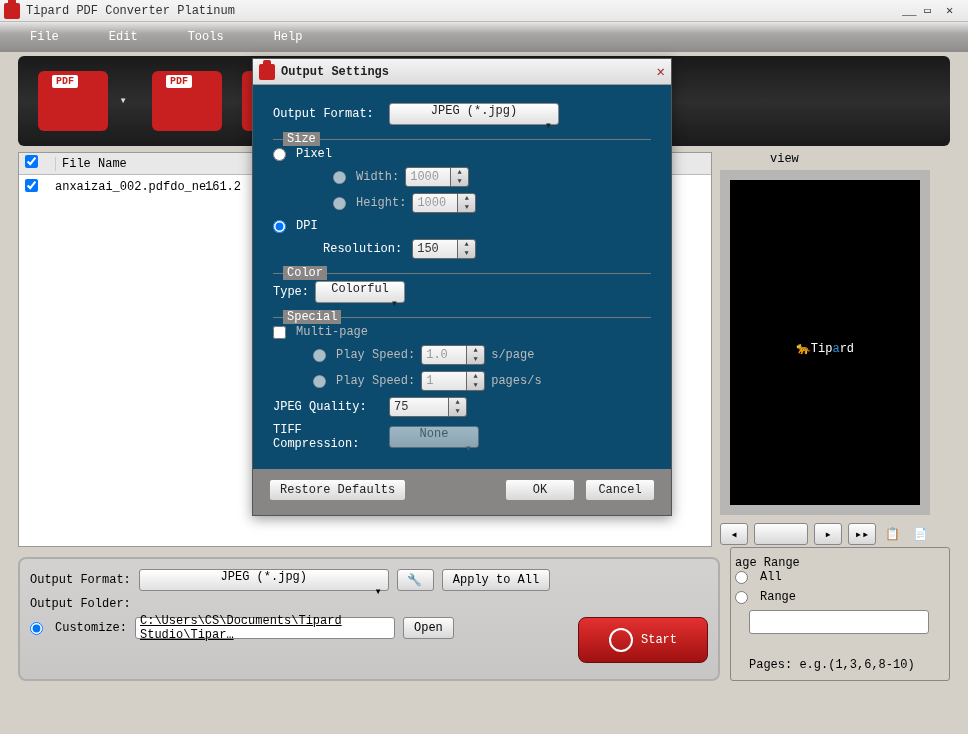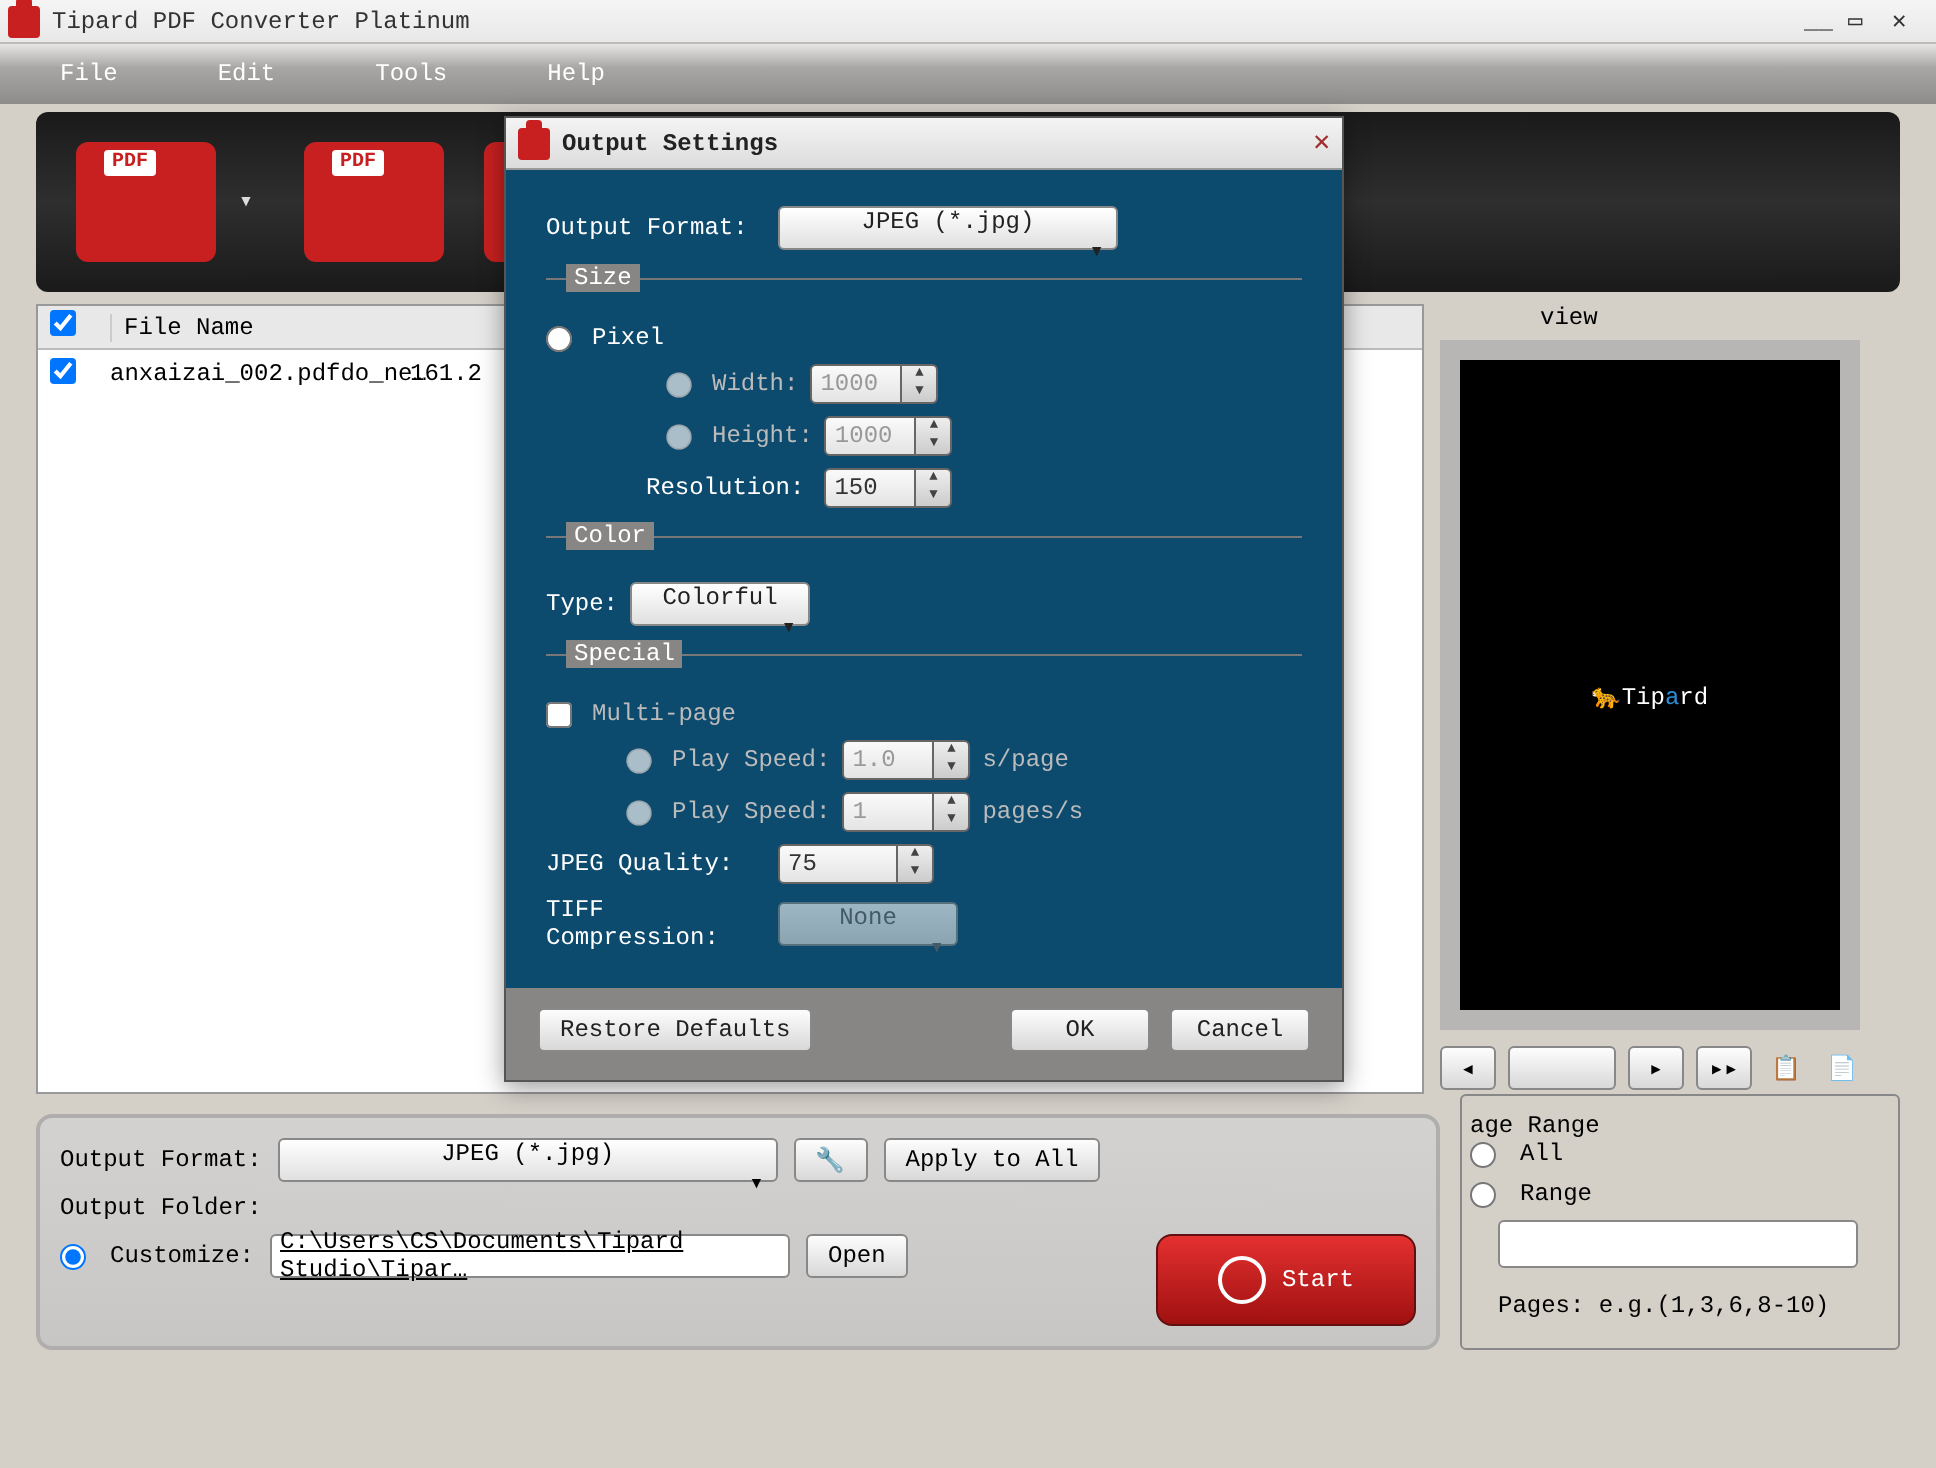--- a/index.html
+++ b/index.html
@@ -54,21 +54,21 @@
 input[type=radio],input[type=checkbox]{ margin-right:4px; }
 
 
 .dialog { position: absolute; left: 252px; top: 58px; width: 420px; background: #0c4a6e; border: 1px solid #555; box-shadow: 0 3px 12px rgba(0,0,0,.4); }
 .dialog-title { height: 26px; background: linear-gradient(#f4f4f4,#dcdcdc); display: flex; align-items: center; padding: 0 6px; border-bottom: 1px solid #999; }
 .dialog-title .app-icon { width: 16px; height: 16px; background: #c82020; border-radius: 2px; margin-right: 6px; position: relative; }
 .dialog-title .app-icon::after { content: ""; position: absolute; top: -4px; left: 4px; width: 8px; height: 6px; background: #c82020; border-radius: 2px 2px 0 0; }
 .dialog-title .close { margin-left: auto; color: #a03030; font-weight: bold; font-size: 14px; cursor: pointer; }
 .dialog-body { padding: 12px 20px; color: #fff; }
 .dialog-body .lbl { display: inline-block; width: 110px; }
-.fieldset { border: 1px solid #777; border-left: none; border-right: none; border-bottom: none; margin-top: 14px; padding-top: 16px; position: relative; }
+.fieldset { border: 1px solid #777; border-left: none; border-right: none; border-bottom: none; margin-top: 14px; padding-top: 1px; position: relative; }
 .fieldset .legend { position: absolute; top: -8px; left: 10px; background: #888684; padding: 0 4px; color: #fff; }
 .spin { display: flex; }
 .spin .num { width: 46px; border: 1px solid #666; background: linear-gradient(#fafafa,#e4e4e4); height: 20px; padding: 0 4px; color: #333; display: flex; align-items: center; border-radius: 3px 0 0 3px; }
 .spin .num.disabled { color: #999; }
 .spin .ud { width: 18px; border: 1px solid #666; border-left: none; background: linear-gradient(#eee,#ccc); border-radius: 0 3px 3px 0; display: flex; flex-direction: column; }
 .spin .ud span { flex: 1; text-align: center; font-size: 7px; line-height: 8px; color: #444; }
 .combo { width: 170px; }
 .combo-sm { width: 90px; }
 .drow { display: flex; align-items: center; margin: 6px 0; gap: 6px; }
 .dialog-foot { display: flex; padding: 10px 16px 14px 16px; gap: 10px; background: #888684; }
@@ -176,21 +176,21 @@
     <div class="legend">age Range</div>
     <div class="row">
         <input type="radio" name="pr" style="">
         <span>All</span>
       </div>
     <div class="row">
         <input type="radio" name="pr" style="">
         <span>Range</span>
       </div>
     <div class="textbox" style="width:180px;height:24px;margin-left:14px"></div>
-    <div style="margin-top:12px;margin-left:14px">Pages: e.g.(1,3,6,8-10)</div>
+    <div style="margin-top:24px;margin-left:14px">Pages: e.g.(1,3,6,8-10)</div>
   </div>
 </div>
 
 <div class="watermark">
   <div class="shield">🔒</div>
   <div><span>安下载</span><div style="font-size:24px;text-align:center">anxz.com</div></div>
 </div>
 
 <div class="dialog">
   <div class="dialog-title">
@@ -228,20 +228,24 @@
           <input type="radio" disabled="" style="">
           <span style="color:#bbb">Height:</span>
         <div class="spin">
             <div class="num disabled">1000</div>
             <div class="ud">
               <span>▲</span>
               <span>▼</span>
             </div>
           </div>
       </div>
+      <div class="drow">
+          <input type="radio" name="sz" checked="" style="">
+          <span>DPI</span>
+        </div>
       <div class="drow" style="margin-left:50px">
           <span style="margin-right:4px">Resolution:</span>
         <div class="spin">
             <div class="num">150</div>
             <div class="ud">
               <span>▲</span>
               <span>▼</span>
             </div>
           </div>
       </div>

